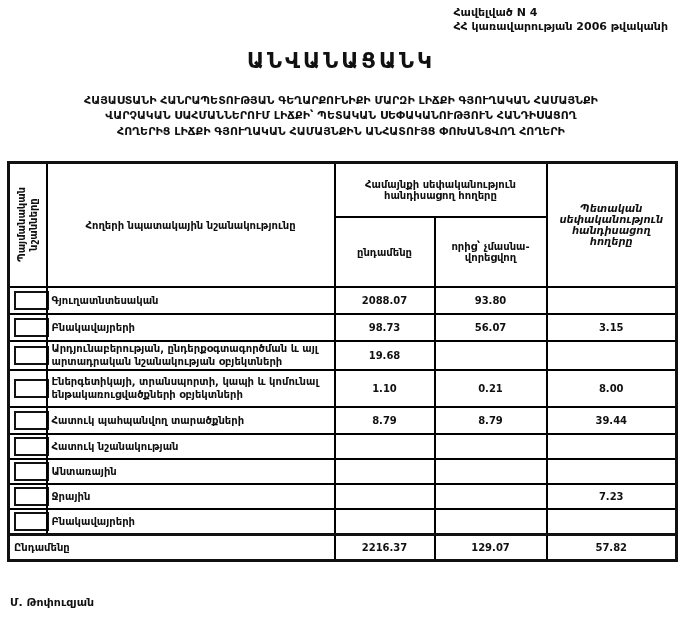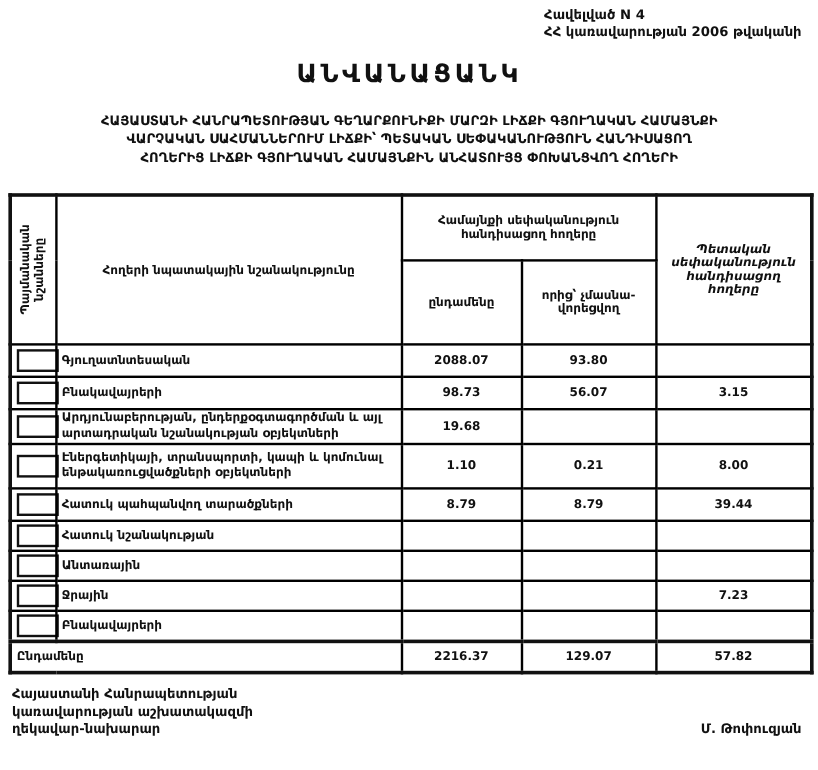--- a/index.html
+++ b/index.html
@@ -189,21 +189,16 @@
       <tr class="total-row">
         <td colspan="2" class="total-label">Ընդամենը</td>
         <td class="num-cell">2216.37</td>
         <td class="num-cell">129.07</td>
         <td class="num-cell">57.82</td>
       </tr>
     </tbody>
   </table>
 
   <div class="footer">
-    <div class="footer-left">
-      <div>Հայաստանի Հանրապետության</div>
-      <div>կառավարության աշխատակազմի</div>
-      <div>ղեկավար-նախարար</div>
-    </div>
     <div class="footer-sign">Մ. Թոփուզյան</div>
   </div>
 
 </div>
 
 </body></html>

